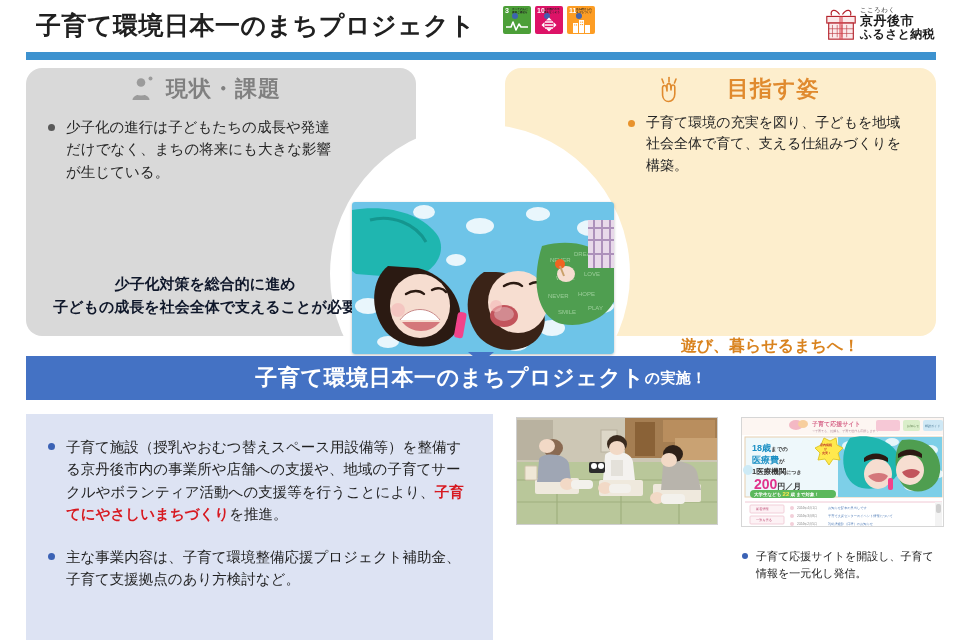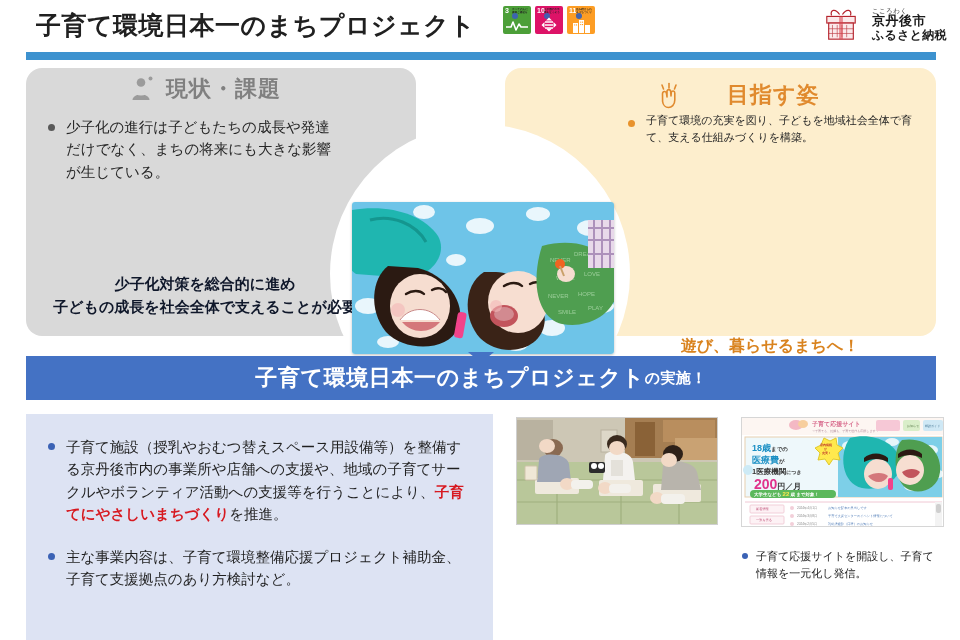--- a/index.html
+++ b/index.html
@@ -44,21 +44,21 @@
   .sdg .glyph {
     position: absolute; left: 0; right: 0; bottom: 2px;
     text-align: center; font-size: 13px; line-height: 13px;
   }
   .sdg-3 { background: #4C9F38; }
   .sdg-10 { background: #DD1367; }
   .sdg-11 { background: #FD9D24; }
 
   .brand {
     position: absolute; left: 822px; top: 6px;
-    display: flex; align-items: flex-end; gap: 12px;
+    display: flex; align-items: center; gap: 0;
   }
   .brand-mark { width: 38px; height: 36px; flex: 0 0 38px; }
   .brand-text { line-height: 1.12; }
   .brand-kicker { font-size: 6.5px; color: #3a3a3a; letter-spacing: .4px; }
   .brand-city { font-size: 13px; font-weight: bold; color: #1c1c1c; letter-spacing: .5px; }
   .brand-sub  { font-size: 12px; font-weight: bold; color: #1c1c1c; letter-spacing: .3px; }
 
   .header-rule {
     position: absolute; left: 26px; top: 52px; width: 910px; height: 8px;
     background: #3d92cf;
@@ -105,21 +105,21 @@
     font-size: 14.5px; line-height: 1.55; color: #262626;
   }
   .gray-foot {
     position: absolute; left: 20px; top: 211px; width: 370px;
     text-align: center; font-size: 15px; font-weight: bold;
     line-height: 1.5; color: #0f172a;
   }
 
   .orange-body {
     position: absolute; left: 624px; top: 50px; width: 290px;
-    font-size: 11px; line-height: 1.52; color: #262626;
+    font-size: 14px; line-height: 1.52; color: #262626;
   }
   .orange-body ul.bullets li { margin-bottom: 4px; }
   .orange-foot {
     position: absolute; left: 610px; top: 272px; width: 320px;
     text-align: center; font-size: 16px; font-weight: bold;
     line-height: 1.45; color: #D9831F;
   }
 
   
   .photo-kids {
@@ -281,21 +281,21 @@
       <ul class="bullets bul-gray">
         <li>少子化の進行は子どもたちの成長や発達だけでなく、まちの将来にも大きな影響が生じている。</li>
       </ul>
     </div>
 
     <div class="gray-foot">
       <div>少子化対策を総合的に進め</div>
       <div>子どもの成長を社会全体で支えることが必要</div>
     </div>
 
-    <div class="panel-head head-orange" style="left:658px; top:18px;gap:45px;">
+    <div class="panel-head head-orange" style="left:658px; top:12px;gap:45px;">
       <svg width="24" height="27" viewBox="0 0 24 27">
         <g fill="none" stroke="#E08A2E" stroke-width="1.6" stroke-linecap="round">
           <line x1="4" y1="3" x2="5.5" y2="7"></line>
           <line x1="11" y1="1.5" x2="11" y2="6"></line>
           <line x1="18" y1="3" x2="16.5" y2="7"></line>
         </g>
         <path d="M4.5 12 C4.5 9 8 8.5 8.5 11.5 L9 15 L9 9.5 C9 7 12.5 7 12.7 9.8 L13 14 L13.3 10.5 C13.5 8.3 16.8 8.6 16.8 11 L16.8 18 C16.8 23 13.5 25.5 10.5 25.5 C7.5 25.5 5 23 4.6 19.5 Z" fill="none" stroke="#E08A2E" stroke-width="1.6" stroke-linejoin="round"></path>
       </svg>
       <span class="head-text">目指す姿</span>
     </div>

